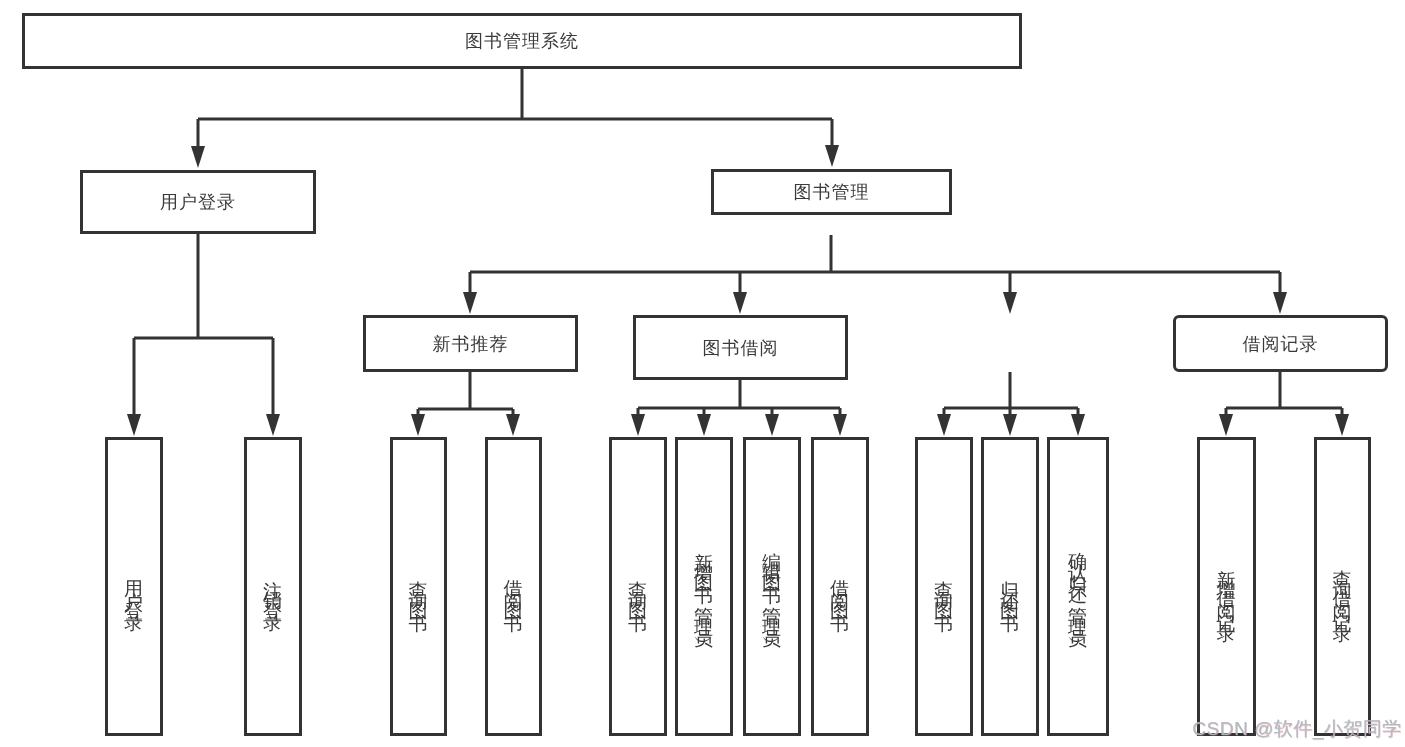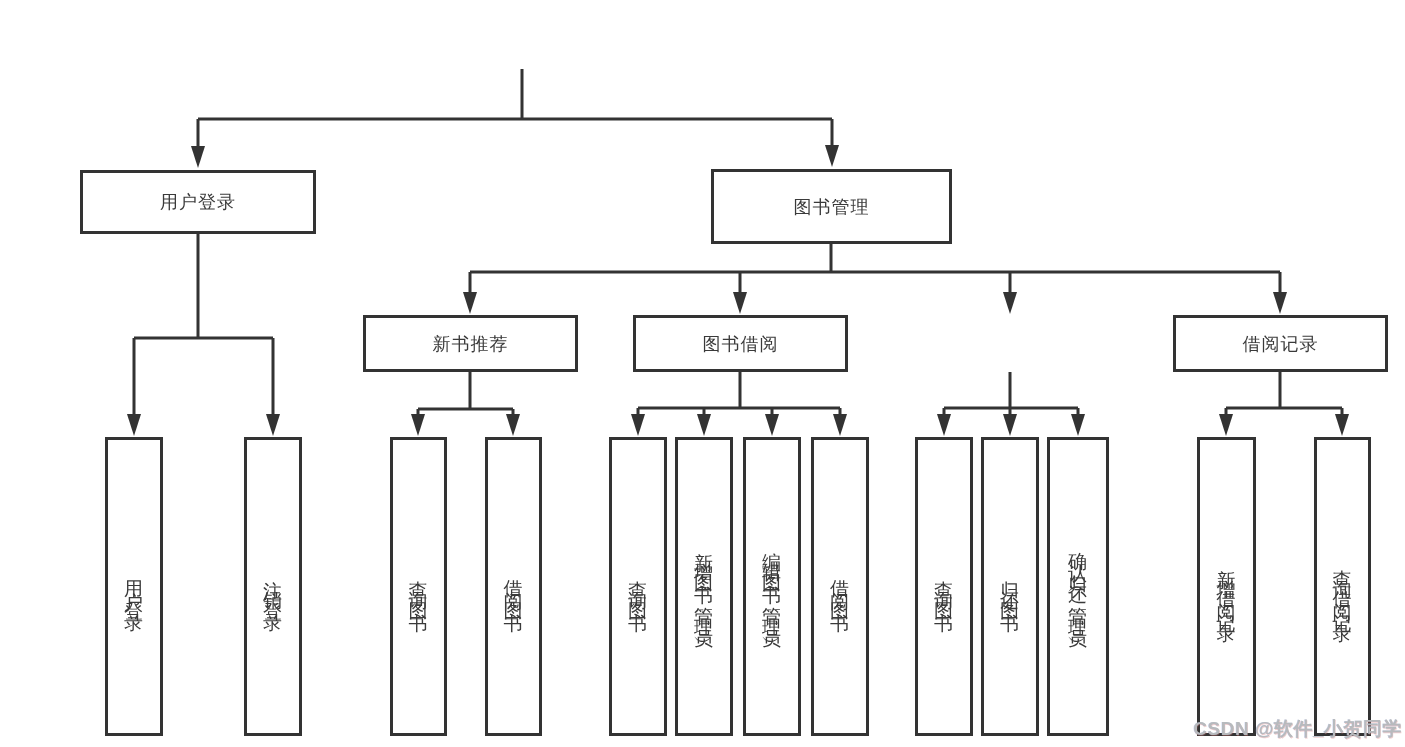--- a/index.html
+++ b/index.html
@@ -45,21 +45,20 @@
   .watermark{
     position:absolute;
     right:3px;
     top:716px;
     z-index:3;
     font-size:19px;
     letter-spacing:0.5px;
     color:#b7babd;
     text-shadow:0.5px 0.5px 0 rgba(215,120,120,0.35), -0.5px -0.5px 0 rgba(120,140,215,0.35);
     white-space:nowrap;
-    font-weight:bold;
   }
 </style>
 </head>
 <body>
 
 <div id="canvas">
 
   <svg id="connectors" viewBox="0 0 1405 747" xmlns="http://www.w3.org/2000/svg">
     <g stroke="#333333" stroke-width="3" fill="none">
 
@@ -93,35 +92,38 @@
       <polygon points="765,414 779,414 772,436"></polygon>
       <polygon points="833,414 847,414 840,436"></polygon>
       <polygon points="937,414 951,414 944,436"></polygon>
       <polygon points="1003,414 1017,414 1010,436"></polygon>
       <polygon points="1071,414 1085,414 1078,436"></polygon>
       <polygon points="1219,414 1233,414 1226,436"></polygon>
       <polygon points="1335,414 1349,414 1342,436"></polygon>
     </g>
   </svg>
 
+  <div class="box" style="left:22px;top:13px;width:1000px;height:56px;">
+    <span class="h-label root-label">图书管理系统</span>
+  </div>
 
   <div class="box" style="left:80px;top:170px;width:236px;height:64px;">
     <span class="h-label">用户登录</span>
   </div>
-  <div class="box" style="left:711px;top:169px;width:241px;height:75px;">
+  <div class="box" style="left:711px;top:169px;width:241px;height:46px;">
     <span class="h-label">图书管理</span>
   </div>
 
   <div class="box" style="left:363px;top:315px;width:215px;height:57px;align-items:center;">
     <span class="h-label">新书推荐</span>
   </div>
-  <div class="box" style="left:633px;top:315px;width:215px;height:57px;">
+  <div class="box" style="left:633px;top:315px;width:215px;height:65px;">
     <span class="h-label">图书借阅</span>
   </div>
-  <div class="box" style="left:1173px;top:315px;width:215px;height:57px;">
+  <div class="box" style="left:1173px;top:315px;width:215px;height:57px;border-radius:6px;">
     <span class="h-label">借阅记录</span>
   </div>
 
   <div class="box leaf" style="left:105px;top:437px;width:58px;height:299px;">
     <span class="v-label">用户登录</span>
   </div>
   <div class="box leaf" style="left:244px;top:437px;width:58px;height:299px;">
     <span class="v-label">注销登录</span>
   </div>
 

